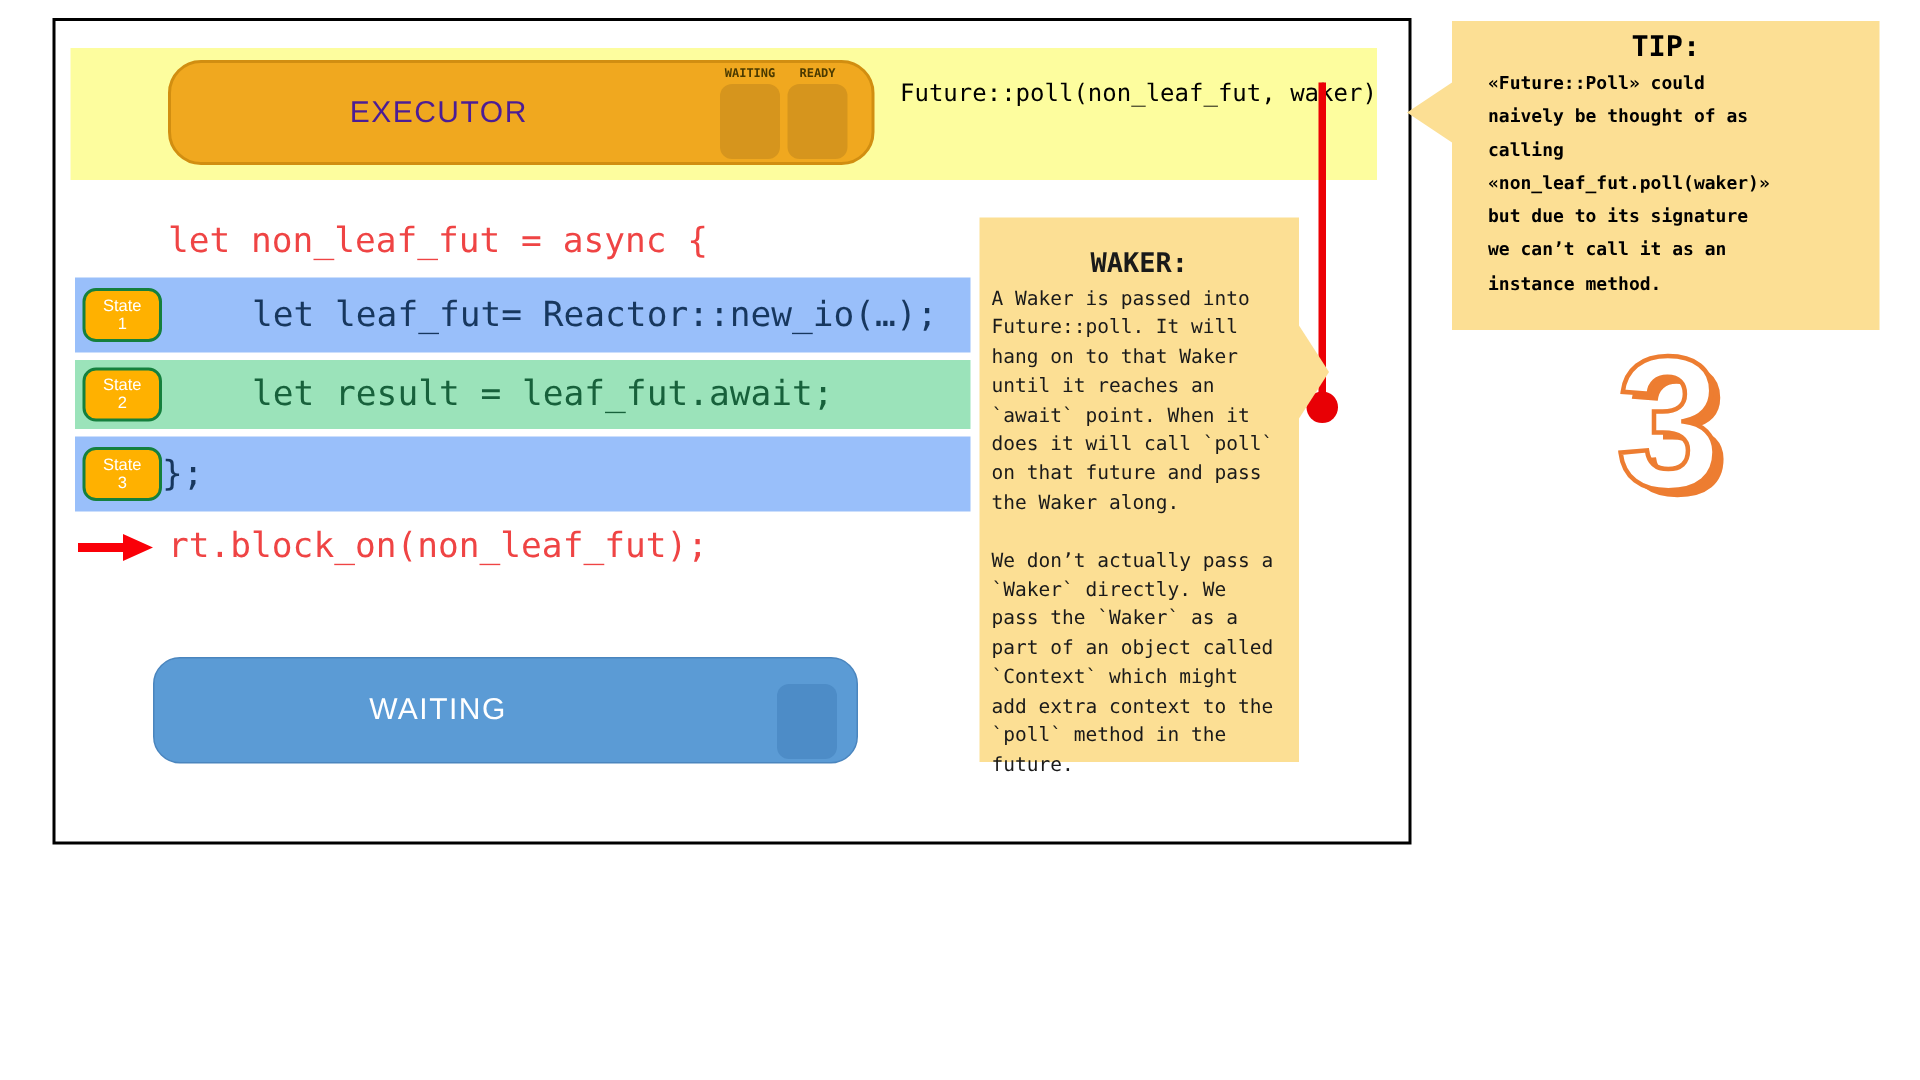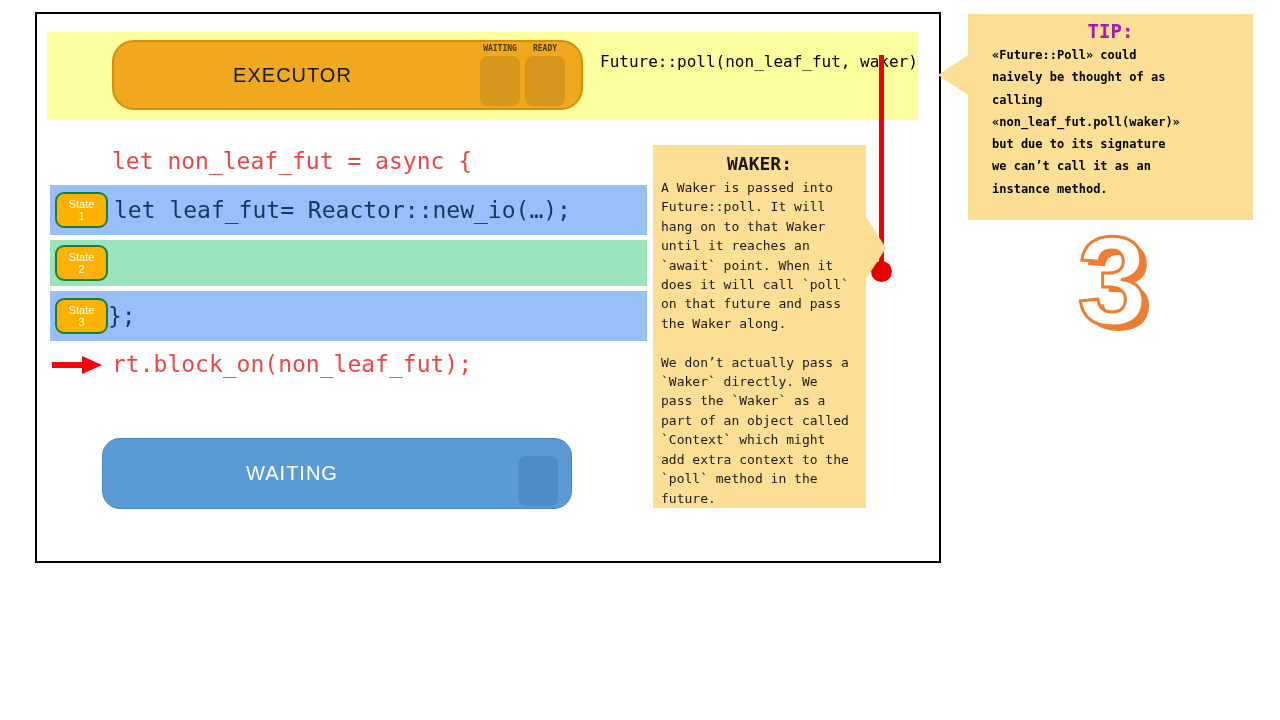--- a/index.html
+++ b/index.html
@@ -10,21 +10,21 @@
 
   
   .frame { left:35px; top:12px; width:906px; height:551px; border:2px solid #000; background:#fff; }
 
   
   .banner { left:10px; top:18px; width:871px; height:88px; background:#FDFD9E; }
   .executor { left:65px; top:8px; width:471px; height:70px; background:#F0A81F;
               border:2px solid #D18E11; border-radius:22px; }
   .executor-label { position:absolute; left:0; right:110px; top:0; bottom:0;
                     display:flex; align-items:center; justify-content:center;
-                    color:#0f172a; font-size:20px; letter-spacing:1px; }
+                    color:#4c1d95; font-size:20px; letter-spacing:1px; }
   .slot-label { position:absolute; top:2px; width:44px; text-align:center;
                 font-family:"DejaVu Sans Mono", monospace; font-weight:bold;
                 font-size:8px; color:#4A3A00; }
   .exec-slot { position:absolute; top:14px; width:40px; height:50px;
                background:#D6951D; border-radius:8px; }
   .poll-annotation { left:553px; top:20px; font-size:16px; color:#000; white-space:nowrap; }
 
   
   .red-line { left:842px; top:41px; width:5px; height:210px; background:#EC0005; }
   .red-dot  { left:834px; top:247px; width:21px; height:21px; border-radius:50%; background:#E80005; }
@@ -32,21 +32,21 @@
   
   .code-line { font-size:23px; color:#ef4444; line-height:30px; white-space:nowrap; }
   .code-open { left:75px; top:132px; }
   .state-row { left:13px; width:597px; display:flex; align-items:center; }
   .row-1 { top:171px; height:50px; background:#99BFFA; }
   .row-2 { top:226px; height:46px; background:#9BE3BA; }
   .row-3 { top:277px; height:50px; background:#99BFFA; }
   .row-code { font-size:23px; white-space:nowrap; }
   .row-1 .row-code, .row-3 .row-code { color:#17375E; }
   .row-2 .row-code { color:#17613B; }
-  .indent-deep { padding-left:64px; }
+  .indent-deep { padding-left:118px; }
   .indent-brace { padding-left:5px; }
   .state-badge { position:absolute; left:5px; width:53px; height:36px;
                  background:#FFB100; border:2px solid #15803d; border-radius:9px;
                  display:flex; flex-direction:column; align-items:center; justify-content:center;
                  color:#fff; font-size:11px; line-height:12px; }
   .block-on-line { left:75px; top:335px; }
   .arrow-svg { left:15px; top:340px; }
 
   
   .reactor { left:65px; top:424px; width:470px; height:71px; background:#5B9BD5;
@@ -56,30 +56,30 @@
                    color:#fff; font-size:20px; letter-spacing:1px; }
   .reactor-slot { position:absolute; left:415px; top:17px; width:40px; height:50px;
                   background:#4D8CC7; border-radius:8px; }
   .wakers-label { position:absolute; left:413px; top:20px; width:44px; text-align:center;
                   font-family:"DejaVu Sans Mono", monospace; font-weight:bold;
                   font-size:8px; color:#1F3044; }
 
   
   .waker-note { left:616px; top:131px; width:213px; height:363px; background:#FCDF94; }
   .waker-title { text-align:center; font-weight:bold; font-size:18px; color:#1A1A1A;
-                 padding-top:8px; }
+                 padding-top:20px; }
   .waker-body { padding:4px 8px 0 8px; font-size:13px; line-height:19.4px;
                 color:#1A1A1A; white-space:pre; }
   .waker-notch { position:absolute; right:-20px; top:72px; width:0; height:0;
                  border-top:31px solid transparent; border-bottom:31px solid transparent;
                  border-left:20px solid #FCDF94; }
 
   
   .tip-note { left:968px; top:14px; width:285px; height:206px; background:#FCDF94; }
-  .tip-title { text-align:center; font-weight:bold; font-size:19px; color:#a21caf; padding-top:6px; }
+  .tip-title { text-align:center; font-weight:bold; font-size:19px; color:#000000; padding-top:6px; }
   .tip-body { padding:2px 12px 0 24px; font-weight:bold; font-size:12px; line-height:22.3px;
               color:#000; white-space:pre; }
   .tip-notch { position:absolute; left:-30px; top:41px; width:0; height:0;
                border-top:20px solid transparent; border-bottom:20px solid transparent;
                border-right:30px solid #FCDF94; }
 
   
   .step-number { left:1040px; top:212px; width:145px; height:145px; text-align:center;
                  font-weight:bold; font-size:126px; line-height:140px; color:#fff;
                  -webkit-text-stroke:3px #ED7D31;
@@ -112,20 +112,21 @@
       <span>1</span>
     </div>
     <div class="mono row-code indent-deep">let leaf_fut= Reactor::new_io(…);</div>
   </div>
 
   <div class="abs state-row row-2">
     <div class="state-badge">
       <span>State</span>
       <span>2</span>
     </div>
+    <div class="mono row-code indent-deep">let result = leaf_fut.await;</div>
   </div>
 
   <div class="abs state-row row-3">
     <div class="state-badge" style="position:relative; flex:none;">
       <span>State</span>
       <span>3</span>
     </div>
     <div class="mono row-code indent-brace">};</div>
   </div>
 

